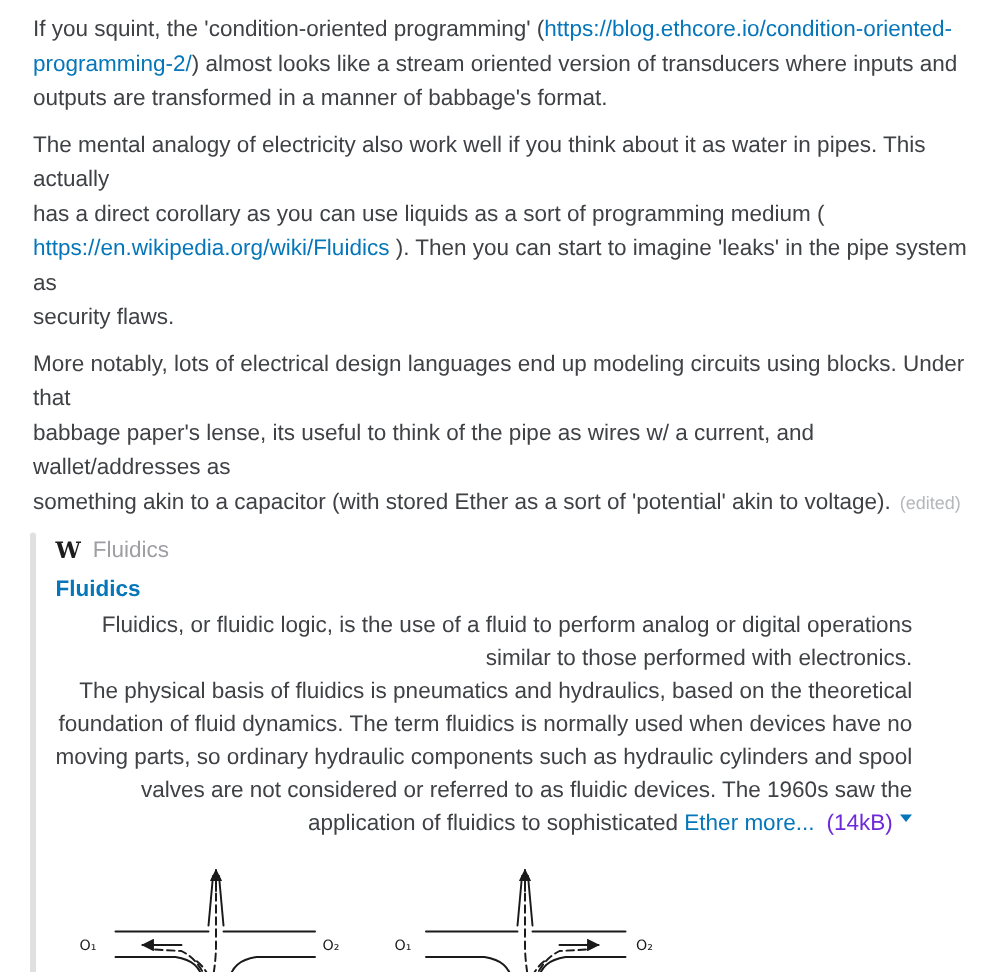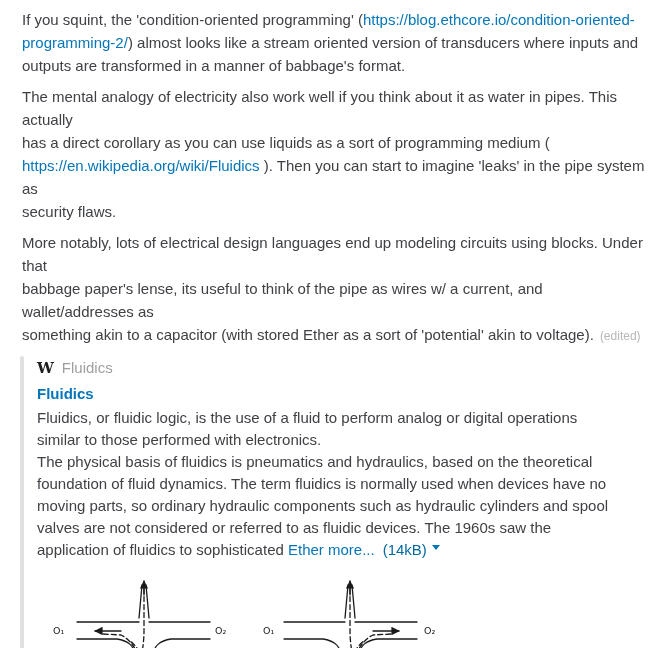--- a/index.html
+++ b/index.html
@@ -16,22 +16,22 @@
 
   .attachment { display:flex; align-items:stretch; margin-top:2px; }
   .att-bar { flex:none; width:4px; background:#e0e0e3; border-radius:2px; margin-left:10px; }
   .att-content { padding-left:13px; }
 
   .service-row { display:flex; align-items:center; color:#9e9ea3; line-height:20px; margin:2px 0 5px 0; }
   .w-icon { color:#1d1d1d; font-family:"DejaVu Serif",serif; font-weight:bold; font-size:15px; margin-right:8px; }
 
   .att-title { font-weight:bold; display:inline-block; margin:0 0 3px 0; line-height:21px; }
 
-  .att-text { line-height:22px; white-space:pre-line; max-width:620px; }
-  .size { color:#0369a1; margin-left:8px; }
+  .att-text { line-height:22px; white-space:pre-line; max-width:620px;text-align:right; }
+  .size { color:#6d28d9; margin-left:8px; }
   .caret { display:inline-block; width:0; height:0; border:4px solid transparent;
            border-top:5px solid #0576b9; margin-left:5px; vertical-align:1px; cursor:pointer; }
 
   .att-image { margin-top:10px; cursor:pointer; }
   .att-image svg { display:block; }
 </style>
 </head>
 <body>
 
 <div class="page">

